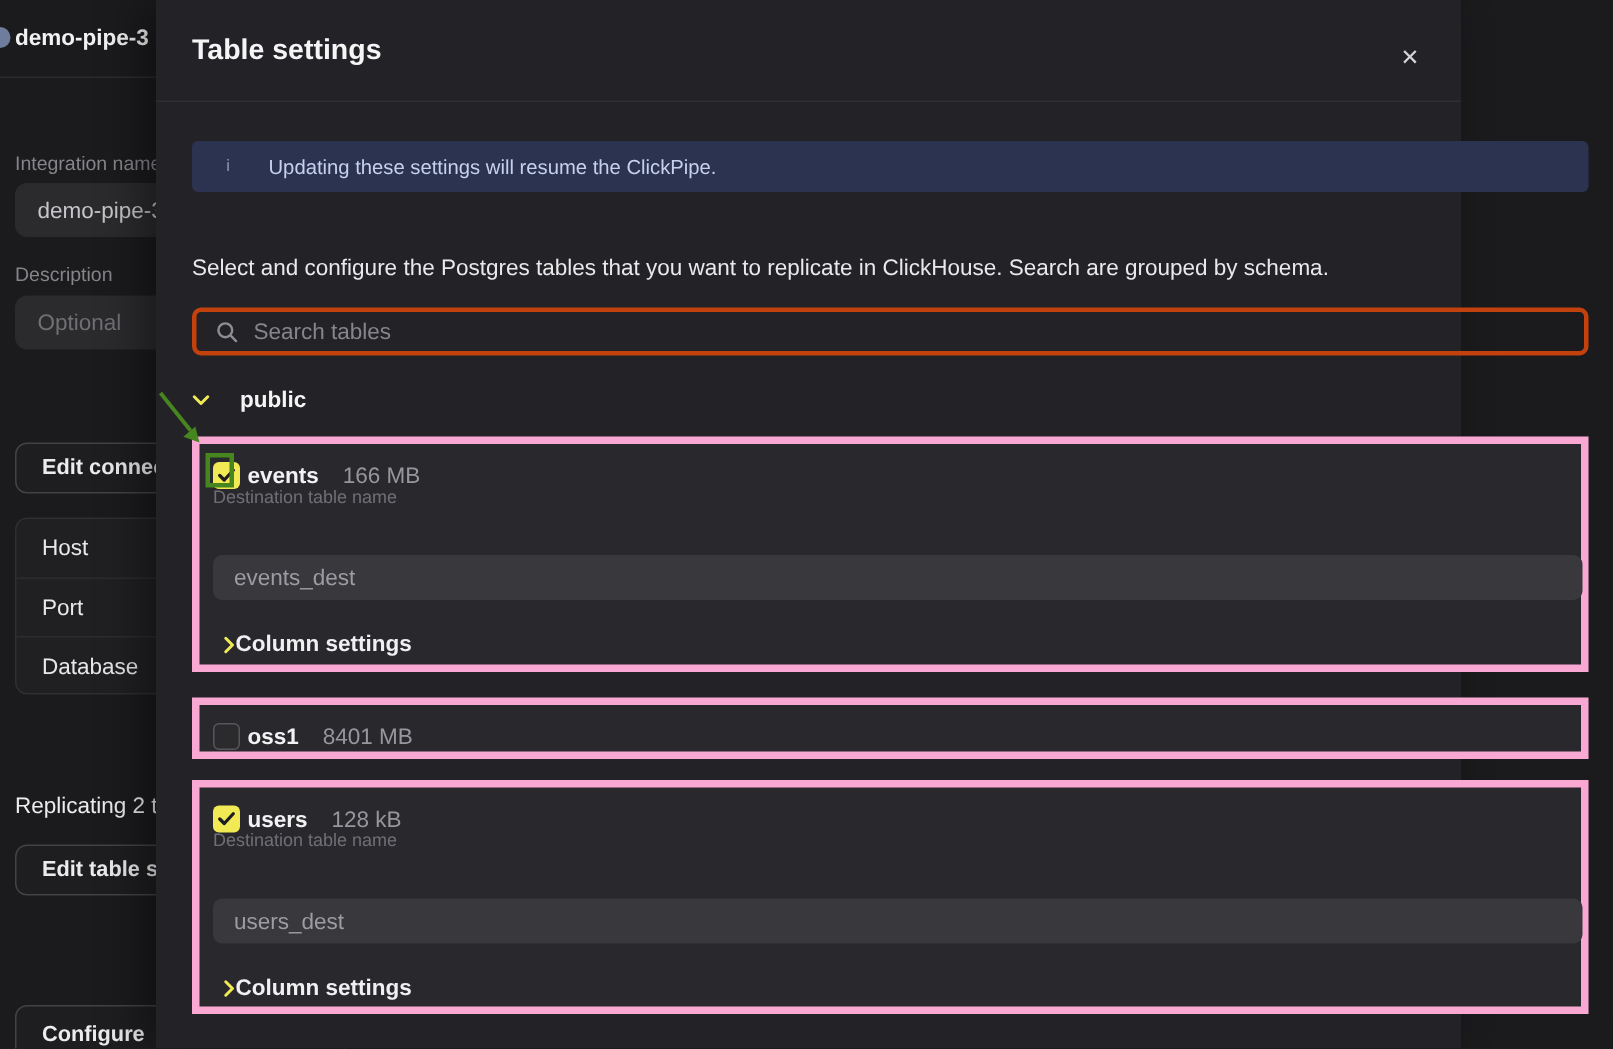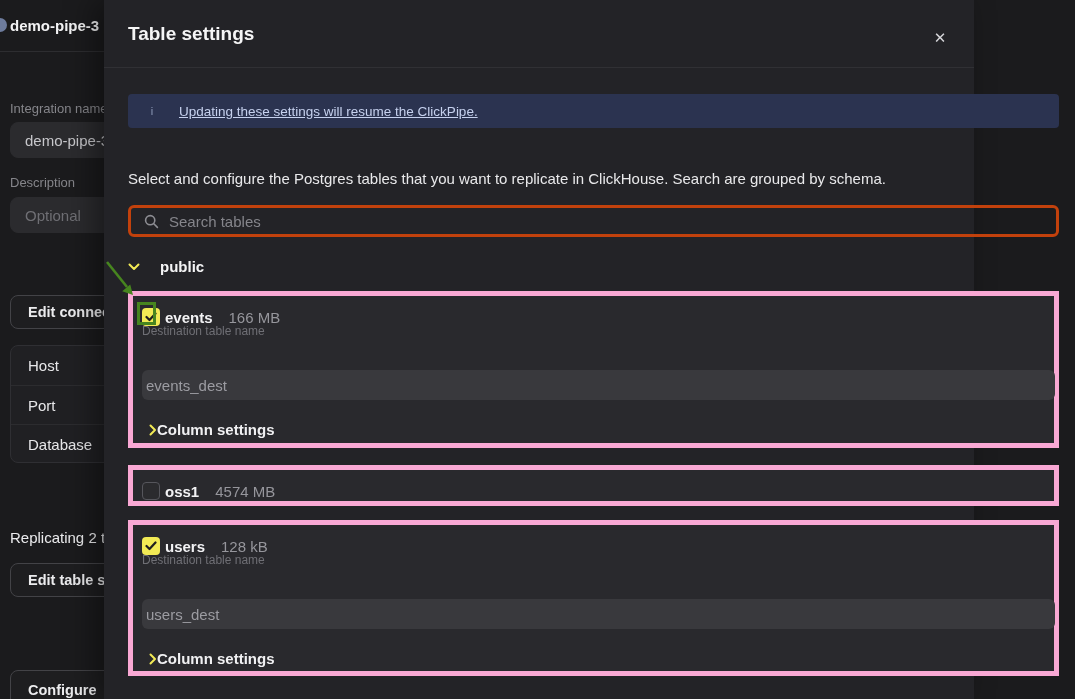--- a/index.html
+++ b/index.html
@@ -23,40 +23,40 @@
   .conn-row { height:39px; line-height:39px; padding-left:17px; font-size:15px; font-weight:500; color:#e8e8ea; border-top:1px solid #2c2c2f; }
   .conn-row:first-child { border-top:none; }
   .replicating { position:absolute; left:10px; top:529px; font-size:15px; color:#ececee; white-space:nowrap; }
   
   .modal { position:absolute; left:104px; top:0; width:870px; height:699px; background:#232327; box-shadow:-10px 0 28px rgba(0,0,0,.4); }
   .modal-header { position:absolute; left:0; top:0; width:100%; height:68px; border-bottom:1px solid #303034; }
   .modal-title { position:absolute; left:24px; top:23px; font-size:19px; font-weight:bold; color:#f5f5f6; }
   .close-btn { position:absolute; right:22px; top:26px; width:24px; height:24px; background:none; border:none; color:#d6d6da; font-size:15px; cursor:pointer; font-family:"Liberation Sans",sans-serif; }
   .banner { position:absolute; left:24px; top:94px; width:931px; height:34px; background:#2b3350; border-radius:4px; display:flex; align-items:center; }
   .banner-icon { margin-left:18px; width:12px; text-align:center; color:#8d9ab8; font-size:11px; font-style:normal; }
-  .banner-text { margin-left:21px; font-size:13.5px; color:#c6d1ee;text-decoration:underline; }
+  .banner-text { margin-left:21px; font-size:13.5px; color:#c6d1ee; }
   .intro-text { position:absolute; left:24px; top:170px; font-size:15px; color:#e9e9eb; white-space:nowrap; }
   .search-box { position:absolute; left:24px; top:205px; width:931px; height:32px; border:3px solid #c2410c; border-radius:6px; display:flex; align-items:center; background:transparent; }
   .search-icon { margin-left:13px; display:flex; }
   .search-input { flex:1; background:transparent; border:none; outline:none; color:#d6d6da; font-size:15px; margin-left:10px; font-family:"Liberation Sans",sans-serif; }
   .search-input::placeholder { color:#85858b; }
   .schema-header { position:absolute; left:24px; top:258px; display:flex; align-items:center; gap:20px; cursor:pointer; }
   .schema-name { font-size:15px; font-weight:bold; color:#f4f4f5; }
   .table-card { position:absolute; left:24px; width:931px; background:#29292d; border:5px solid #f9a8d4; border-radius:0; }
   .card-events { top:291px; height:157px; }
   .card-oss1 { top:465px; height:41px; }
   .card-users { top:520px; height:156px; }
   .table-row { position:absolute; left:9px; top:12px; display:flex; align-items:center; }
   .checkbox { position:relative; width:18px; height:18px; border-radius:4px; flex:none; cursor:pointer; }
   .checkbox.checked { background:#f2ea55; display:flex; align-items:center; justify-content:center; }
   .checkbox.unchecked { background:#2b2b2e; border:1.5px solid #56565c; }
   .table-name { font-size:15px; font-weight:bold; color:#f2f2f4; margin-left:5px; }
   .table-size { font-size:15px; color:#96969c; margin-left:16px; }
   .dest-label { position:absolute; left:9px; top:28px; font-size:12px; color:#6f6f75; }
-  .dest-input { position:absolute; left:9px; top:74px; width:913px; height:30px; background:#39393d; border:none; border-radius:6px; color:#9c9ca2; font-size:15px; padding:0 4px; outline:none; font-family:"Liberation Sans",sans-serif; }
+  .dest-input { position:absolute; left:9px; top:74px; width:913px; height:30px; background:#39393d; border:none; border-radius:6px; color:#9c9ca2; font-size:15px; padding:0 14px; outline:none; font-family:"Liberation Sans",sans-serif; }
   .col-settings { position:absolute; left:16px; top:125px; display:flex; align-items:center; cursor:pointer; }
   .col-settings-label { font-size:15px; font-weight:bold; color:#f0f0f2; }
   
   .annotation-ring { position:absolute; left:-5px; top:-6px; width:19px; height:23px; border:3px solid #47851f; }
   .annotation-arrow { position:absolute; left:102px; top:258px; width:38px; height:42px; pointer-events:none; }
 </style>
 </head>
 <body>
 
 <div class="left-page">
@@ -132,21 +132,21 @@
           <polyline points="1.5,1.5 6,6 1.5,10.5" fill="none" stroke="#f2ea55" stroke-width="2" stroke-linecap="round" stroke-linejoin="round"></polyline>
         </svg>
       <span class="col-settings-label">Column settings</span>
     </div>
   </div>
 
   <div class="table-card card-oss1">
     <div class="table-row">
       <span class="checkbox unchecked"></span>
       <span class="table-name">oss1</span>
-      <span class="table-size">4574 MB</span>
+      <span class="table-size">8401 MB</span>
     </div>
   </div>
 
   <div class="table-card card-users">
     <div class="table-row">
       <span class="checkbox checked">
         <svg width="12" height="10" viewBox="0 0 12 10">
             <polyline points="1.5,5 4.5,8 10.5,1.5" fill="none" stroke="#1e1e20" stroke-width="2.2" stroke-linecap="round" stroke-linejoin="round"></polyline>
           </svg>
       </span>

